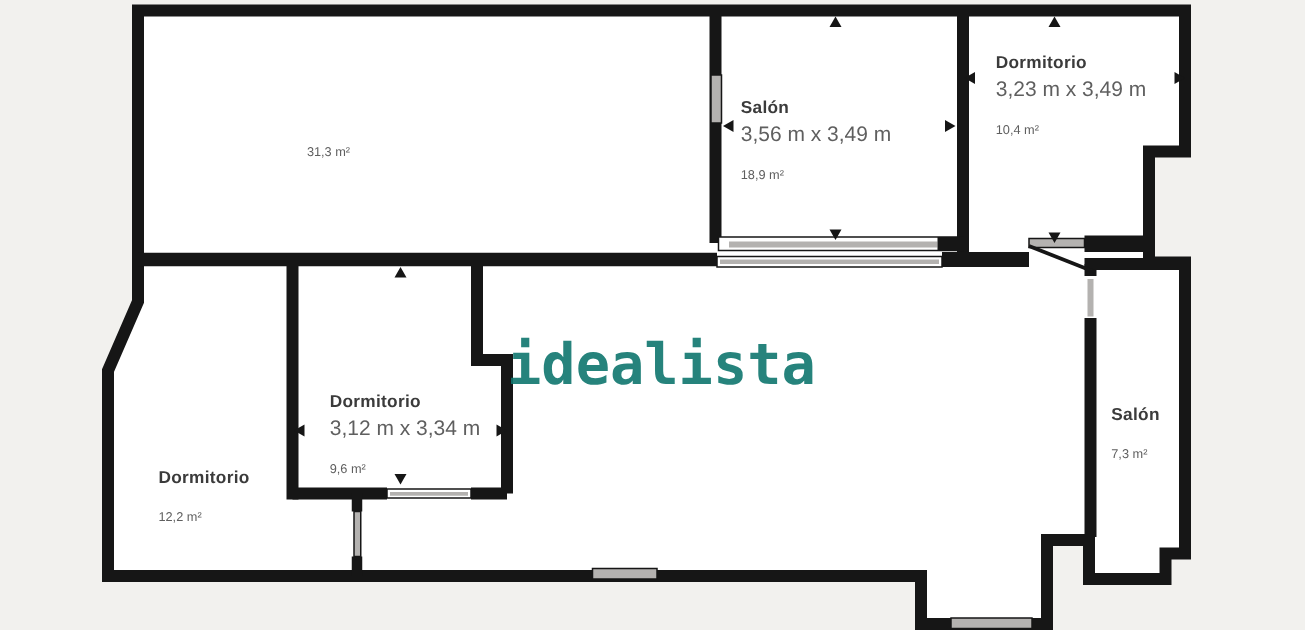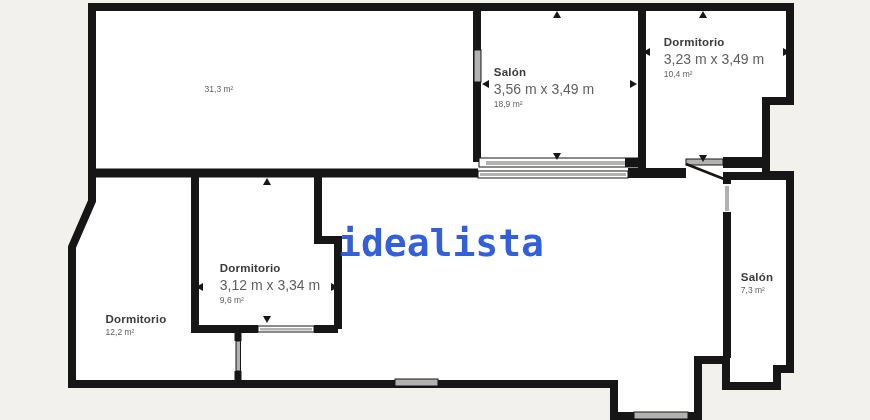--- a/index.html
+++ b/index.html
@@ -9,26 +9,26 @@
   .wallstroke{stroke:#161616;fill:none;}
   .wallfill{fill:#161616;}
   .roomfill{fill:#ffffff;}
   .thin{stroke:#161616;stroke-width:1;}
   .win{fill:#b4b2b0;}
   .arrow{fill:#161616;}
   .watermark{
     position:absolute;left:338px;top:224px;width:220px;
     font-family:"DejaVu Sans Mono", monospace;
     font-size:38px;font-weight:bold;line-height:1;
-    color:#1d4ed8;letter-spacing:0px;opacity:.9;
+    color:#0f766e;letter-spacing:0px;opacity:.9;
   }
   .room-label{position:absolute;transform:translateX(-50%);text-align:left;white-space:nowrap;}
   .rname{font-size:11.5px;font-weight:bold;color:#3b3b3b;letter-spacing:.2px;line-height:1.15;}
   .rdims{font-size:14px;color:#5f5f5f;margin-top:2px;line-height:1.2;}
-  .rarea{font-size:8.5px;color:#5f5f5f;margin-top:1px;line-height:1.2;}
+  .rarea{font-size:8.5px;color:#5f5f5f;margin-top:13px;line-height:1.2;}
 </style>
 </head>
 <body>
 
 <div class="stage">
 
   <svg width="870" height="420" viewBox="0 0 870 420">
 
     <rect x="0" y="0" width="870" height="420" fill="#f2f1ee"></rect>
 

